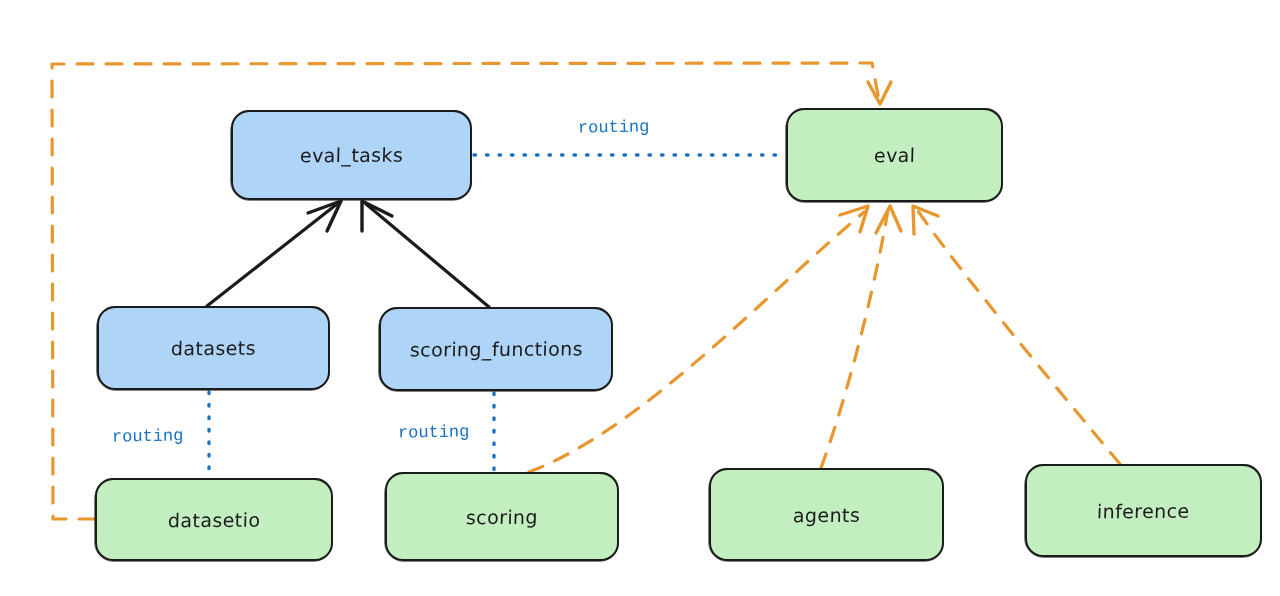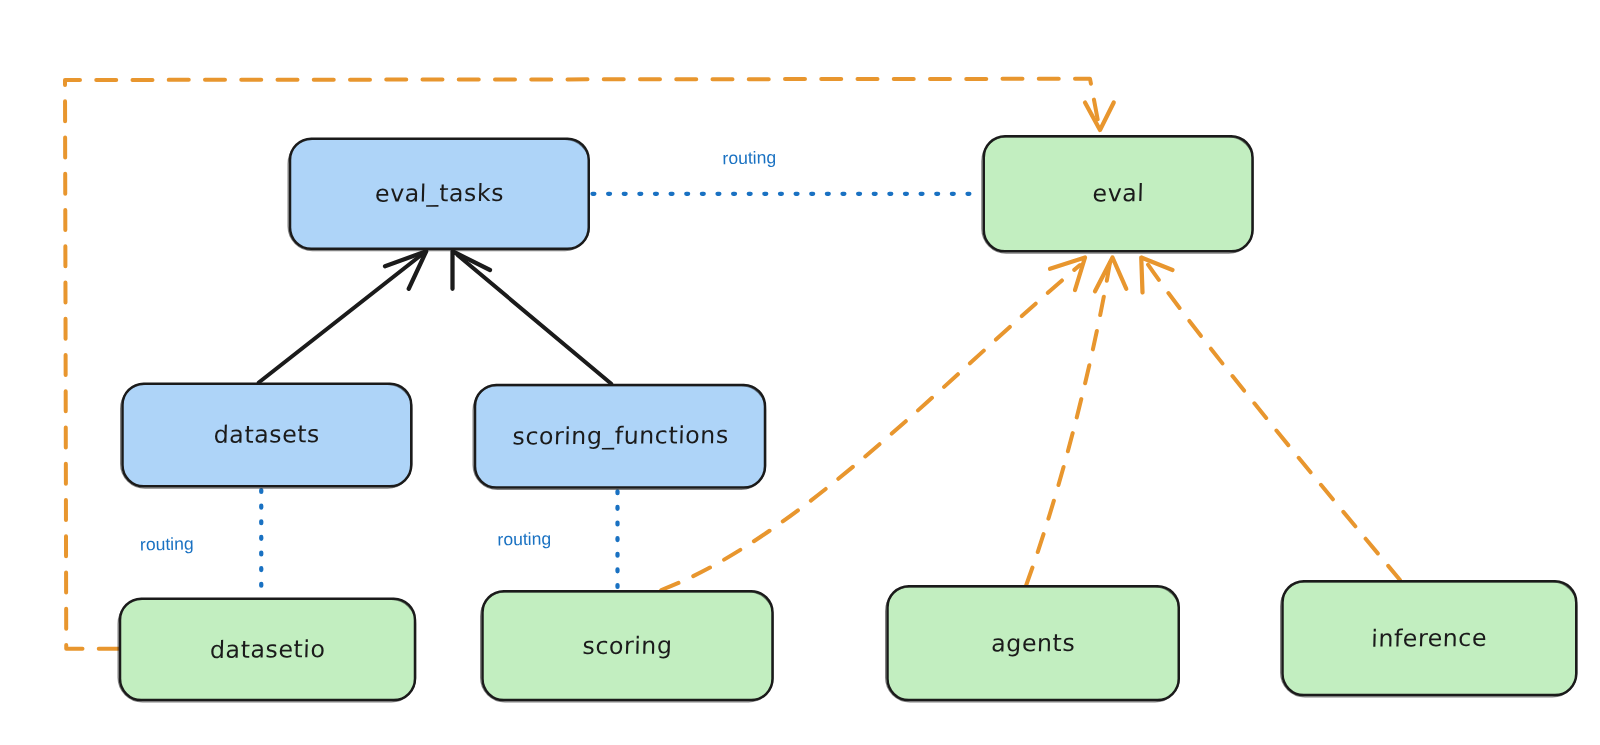--- a/index.html
+++ b/index.html
@@ -45,22 +45,22 @@
     right: -2px;
     bottom: -3px;
     border: 1.6px solid rgba(27,27,27,0.55);
     border-radius: 20px;
     pointer-events: none;
   }
 
   .edge-label {
     position: absolute;
     color: #1971c2;
-    font-size: 14px;
-    font-family: Liberation Sans, sans-serif;
+    font-size: 17px;
+    font-family: Liberation Mono, monospace;
     white-space: nowrap;
     z-index: 4;
     transform: rotate(-1deg);
   }
 
   svg.wires {
     position: absolute;
     left: 0;
     top: 0;
     width: 1280px;

